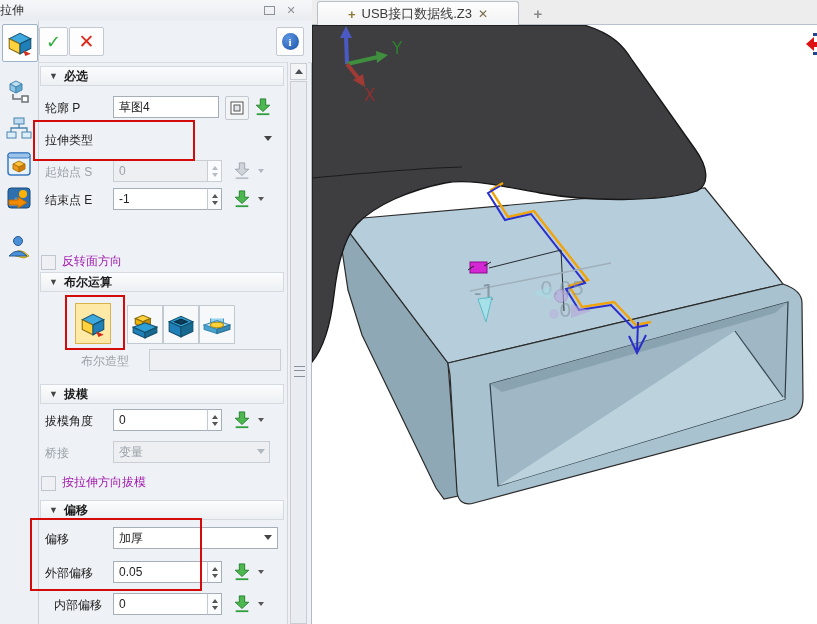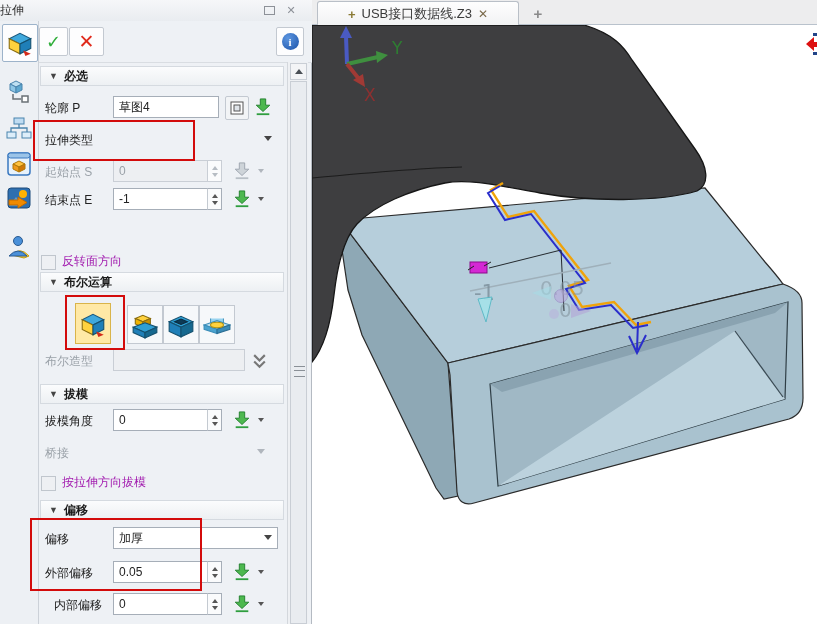--- a/index.html
+++ b/index.html
@@ -234,21 +234,21 @@
     <div class="boolbtn" style="left:161px;top:243px;height:37px;">
       <svg width="28" height="28" viewBox="0 0 26 26">
         <path d="M7,7 v9 a6,2.5 0 0 0 12,0 v-9" fill="#8ed0ee" stroke="#3a8cb8" opacity="0.9"></path>
         <polygon points="1,13 13,9 25,13 13,17" fill="#bfe2f2" stroke="#3a8cb8" opacity="0.95"></polygon>
         <polygon points="1,13 13,17 13,21 1,17" fill="#4aa3cf" stroke="#3a8cb8"></polygon>
         <polygon points="13,17 25,13 25,17 13,21" fill="#3a8cb8" stroke="#2a6c92"></polygon>
         <ellipse cx="13" cy="13" rx="6" ry="2.5" fill="#ffd23e" stroke="#b09010"></ellipse>
       </svg>
     </div>
 
-    <div class="row" style="top:286px;">
+    <div class="row" style="top:286px;margin-left:36px;">
       <span class="lbl dis">布尔造型</span>
       <div class="ctl dis" style="left:75px;width:132px;"></div>
       <svg style="position:absolute;left:214px;top:5px;" width="15" height="17" viewBox="0 0 14 16">
         <path d="M2,2 L7,7 12,2" fill="none" stroke="#777" stroke-width="2"></path>
         <path d="M2,8 L7,13 12,8" fill="none" stroke="#777" stroke-width="2"></path>
       </svg>
     </div>
 
     <div class="sec" style="top:322px;">
       <span class="tri">▼</span>
@@ -266,20 +266,21 @@
         <svg width="18" height="18" viewBox="0 0 20 20">
           <path d="M7,1 h6 v7 h4.5 L10,15 2.5,8 H7 Z" fill="#4db84f" stroke="#1e7d2a"></path>
           <rect x="3" y="17" width="14" height="2" fill="#2f9e3f"></rect>
         </svg>
       </div>
       <span class="smcar" style="left:220px;"></span>
     </div>
 
     <div class="row" style="top:378px;">
       <span class="lbl dis">桥接</span>
+      <div class="ctl dis" style="left:75px;width:157px;">变量</div>
       <span class="ddcar dis" style="left:219px;"></span>
     </div>
 
     <div class="row" style="top:408px;">
       <span class="chk"></span>
       <span class="chklbl">按拉伸方向拔模</span>
     </div>
 
     <div class="sec" style="top:438px;">
       <span class="tri">▼</span>

